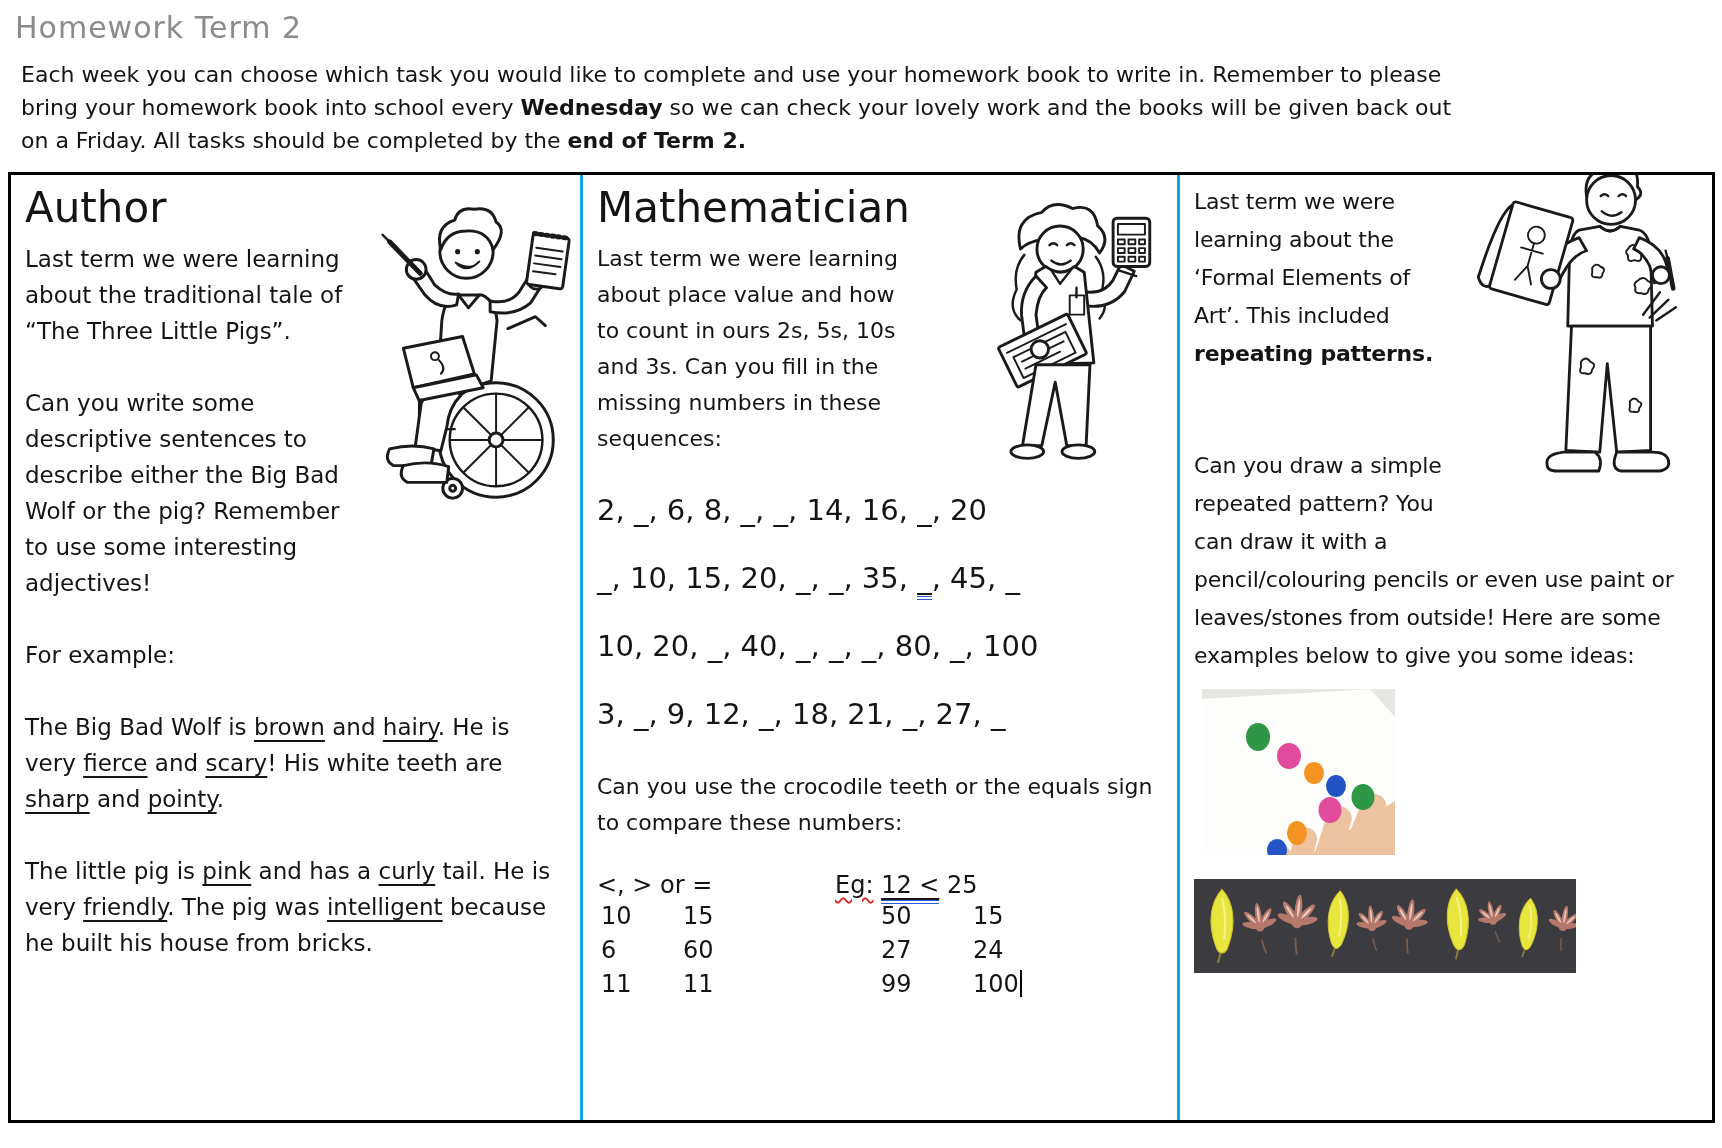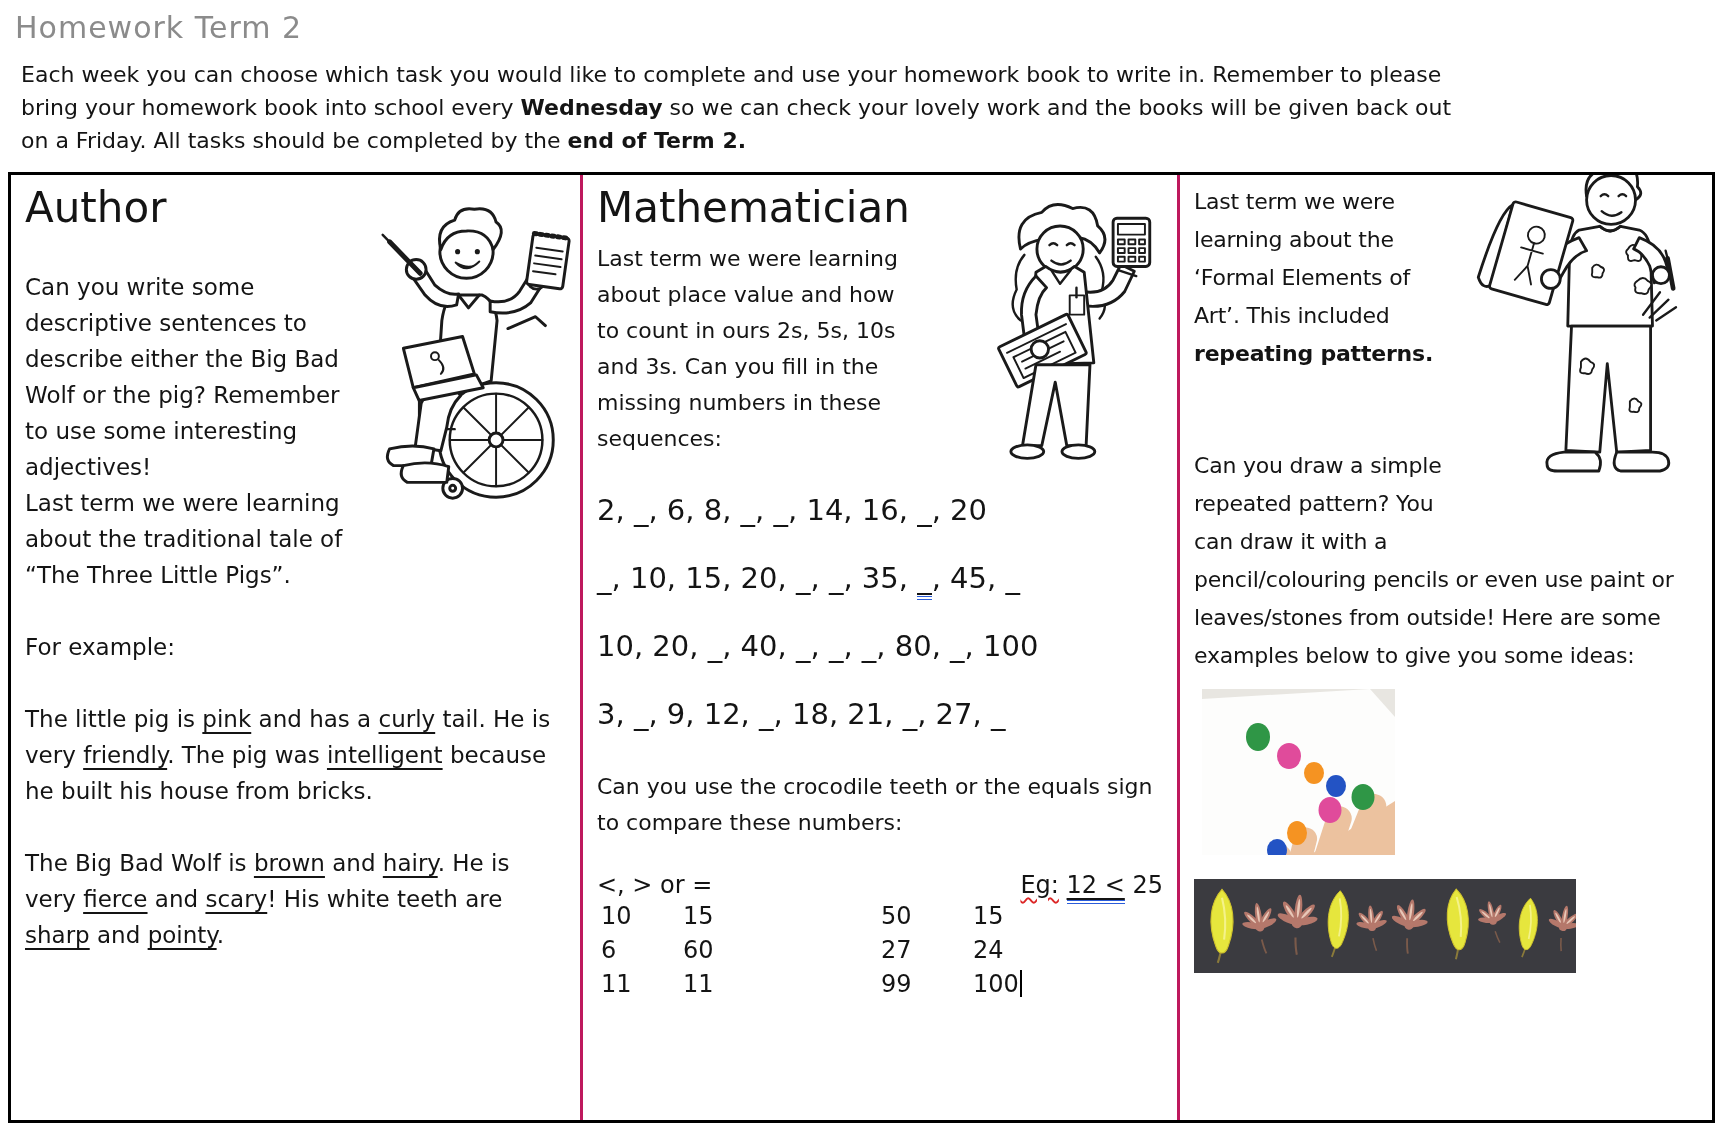--- a/index.html
+++ b/index.html
@@ -23,42 +23,42 @@
   .b { font-weight: 700; }
   .u { text-decoration: underline; text-decoration-thickness: 2px; text-underline-offset: 5px; }
   .u2 { border-bottom: 4px double var(--grammar-underline-blue, #2b5cd9); padding-bottom: 1px; }
   .sq { text-decoration: underline wavy var(--spellcheck-red, #dc2626); text-decoration-thickness: 1.5px; text-underline-offset: 4px; }
 
   .hw-table {
     position: absolute; left: 8px; top: 172px;
     width: 1707px; height: 951px;
     display: flex; border: 3px solid #000; background: #fff;
   }
-  .col { position: relative; padding: 8px 14px; border-right: 3px solid #be185d; overflow: hidden; }
+  .col { position: relative; padding: 8px 14px; border-right: 3px solid #0ea5e9; overflow: hidden; }
   .col:last-child { border-right: none; }
   .col-author { width: 572px; }
   .col-math   { width: 597px; }
   .col-artist { flex: 1; }
 
   .heading { font-size: 42px; line-height: 50px; font-weight: 400; margin: 0 0 8px 0; }
   .bt { font-size: 23px; line-height: 36px; margin: 0; }
   .col-math .bt { font-size: 22px; }
   .col-artist .bt { font-size: 22px; line-height: 38px; letter-spacing: -0.2px; }
   .mt { margin-top: 36px; }
 
   .illus { float: right; }
   .illus svg { display: block; width: 100%; height: 100%; }
   .illus-author { width: 212px; height: 338px; margin: -42px -6px 6px 10px; }
   .illus-math   { width: 245px; height: 270px; margin: -44px -8px 8px 10px; }
   .illus-artist { width: 240px; height: 408px; margin: -44px -10px 6px 10px; }
 
   .seq { font-size: 29px; line-height: 38px; margin: 30px 0 0 0; clear: both; }
   .seq-first { margin-top: 34px; }
 
-  .compare-row { display: flex; margin-top: 30px; font-size: 24px; justify-content: space-between; }
+  .compare-row { display: flex; margin-top: 30px; font-size: 24px; }
   .compare-symbols { width: 238px; }
   .pairs { display: grid; grid-template-columns: 82px 198px 92px auto; 
            font-size: 24px; line-height: 34px; padding-left: 4px; }
   .caret { display: inline-block; width: 2px; height: 27px; background: #000;
            vertical-align: -5px; margin-left: 1px; }
 
   .photo { display: block; border: 0; }
   .photo-fingers { width: 193px; height: 166px; margin: 14px 0 0 8px; }
   .photo-leaves  { width: 382px; height: 94px;  margin: 24px 0 0 0; }
   .photo svg { display: block; width: 100%; height: 100%; }
@@ -115,25 +115,25 @@
           </g>
           <path d="M54 190 L118 177 L125 190 L60 203 Z"></path>
           <circle cx="108" cy="52" r="27"></circle>
           <path d="M82 50 Q76 26 96 20 Q100 6 116 9 Q134 6 138 22 Q150 30 135 50 Q130 30 108 31 Q88 31 82 50 Z"></path>
           <circle cx="99" cy="52" r="2.6" fill="#1a1a1a" stroke="none"></circle>
           <circle cx="119" cy="52" r="2.6" fill="#1a1a1a" stroke="none"></circle>
           <path d="M97 63 Q108 75 121 62 Q113 72 97 63 Z" fill="#1a1a1a" stroke-width="2"></path>
         </g>
       </svg>
     </div>
+    <p class="bt">Last term we were learning about the traditional tale of “The Three Little Pigs”.</p>
     <p class="bt mt">Can you write some descriptive sentences to describe either the Big Bad Wolf or the pig? Remember to use some interesting adjectives!</p>
-    <p class="bt">Last term we were learning about the traditional tale of “The Three Little Pigs”.</p>
     <p class="bt mt">For example:</p>
+    <p class="bt mt"><span>The Big Bad Wolf is </span><span class="u">brown</span><span> and </span><span class="u">hairy</span><span>. He is very </span><span class="u">fierce</span><span> and </span><span class="u">scary</span><span>! His white teeth are </span><span class="u">sharp</span><span> and </span><span class="u">pointy</span><span>.</span></p>
     <p class="bt mt"><span>The little pig is </span><span class="u">pink</span><span> and has a </span><span class="u">curly</span><span> tail. He is very </span><span class="u">friendly</span><span>. The pig was </span><span class="u">intelligent</span><span> because he built his house from bricks.</span></p>
-    <p class="bt mt"><span>The Big Bad Wolf is </span><span class="u">brown</span><span> and </span><span class="u">hairy</span><span>. He is very </span><span class="u">fierce</span><span> and </span><span class="u">scary</span><span>! His white teeth are </span><span class="u">sharp</span><span> and </span><span class="u">pointy</span><span>.</span></p>
   </div>
 
   <div class="col col-math">
     <div class="heading">Mathematician</div>
     <div class="illus illus-math">
       <svg viewBox="0 0 250 280">
         <g fill="#fff" stroke="#1a1a1a" stroke-width="3" stroke-linecap="round" stroke-linejoin="round">
           <path d="M100 60 Q88 74 92 96 Q82 116 96 128" fill="none" stroke-width="2.5"></path>
           <path d="M174 62 Q186 78 180 98 Q188 114 178 126" fill="none" stroke-width="2.5"></path>
           <path d="M96 54 Q88 22 118 16 Q130 2 150 12 Q172 6 176 30 Q190 42 178 58 Q170 44 156 42 Q138 34 120 44 Q104 46 96 54 Z"></path>

